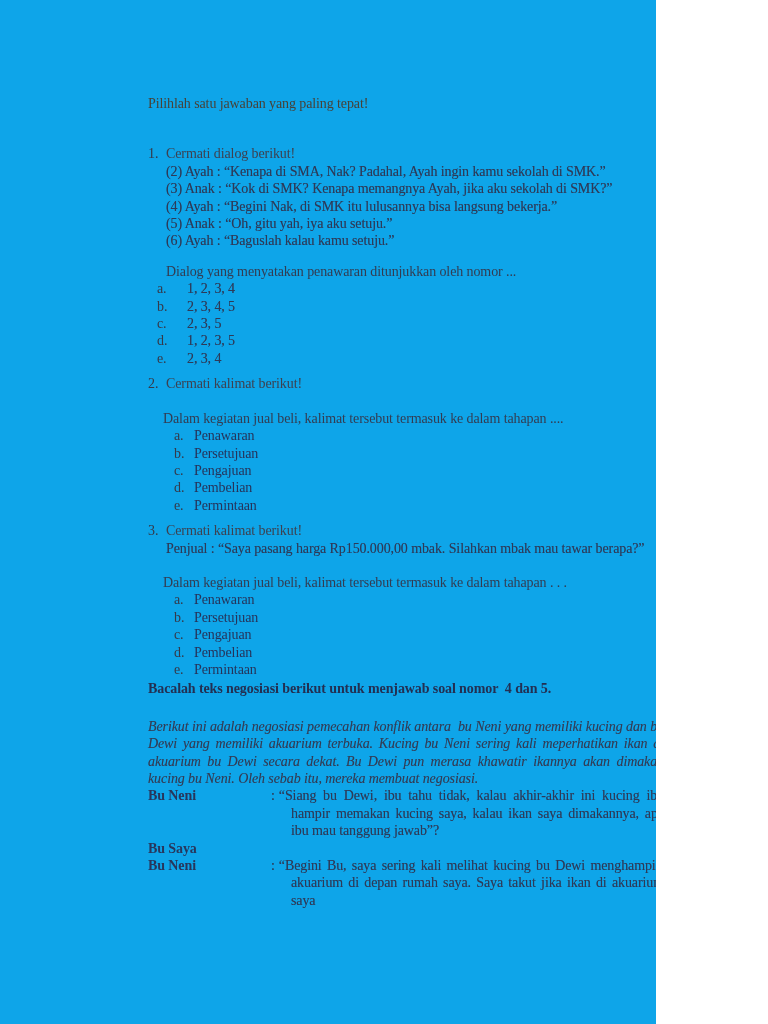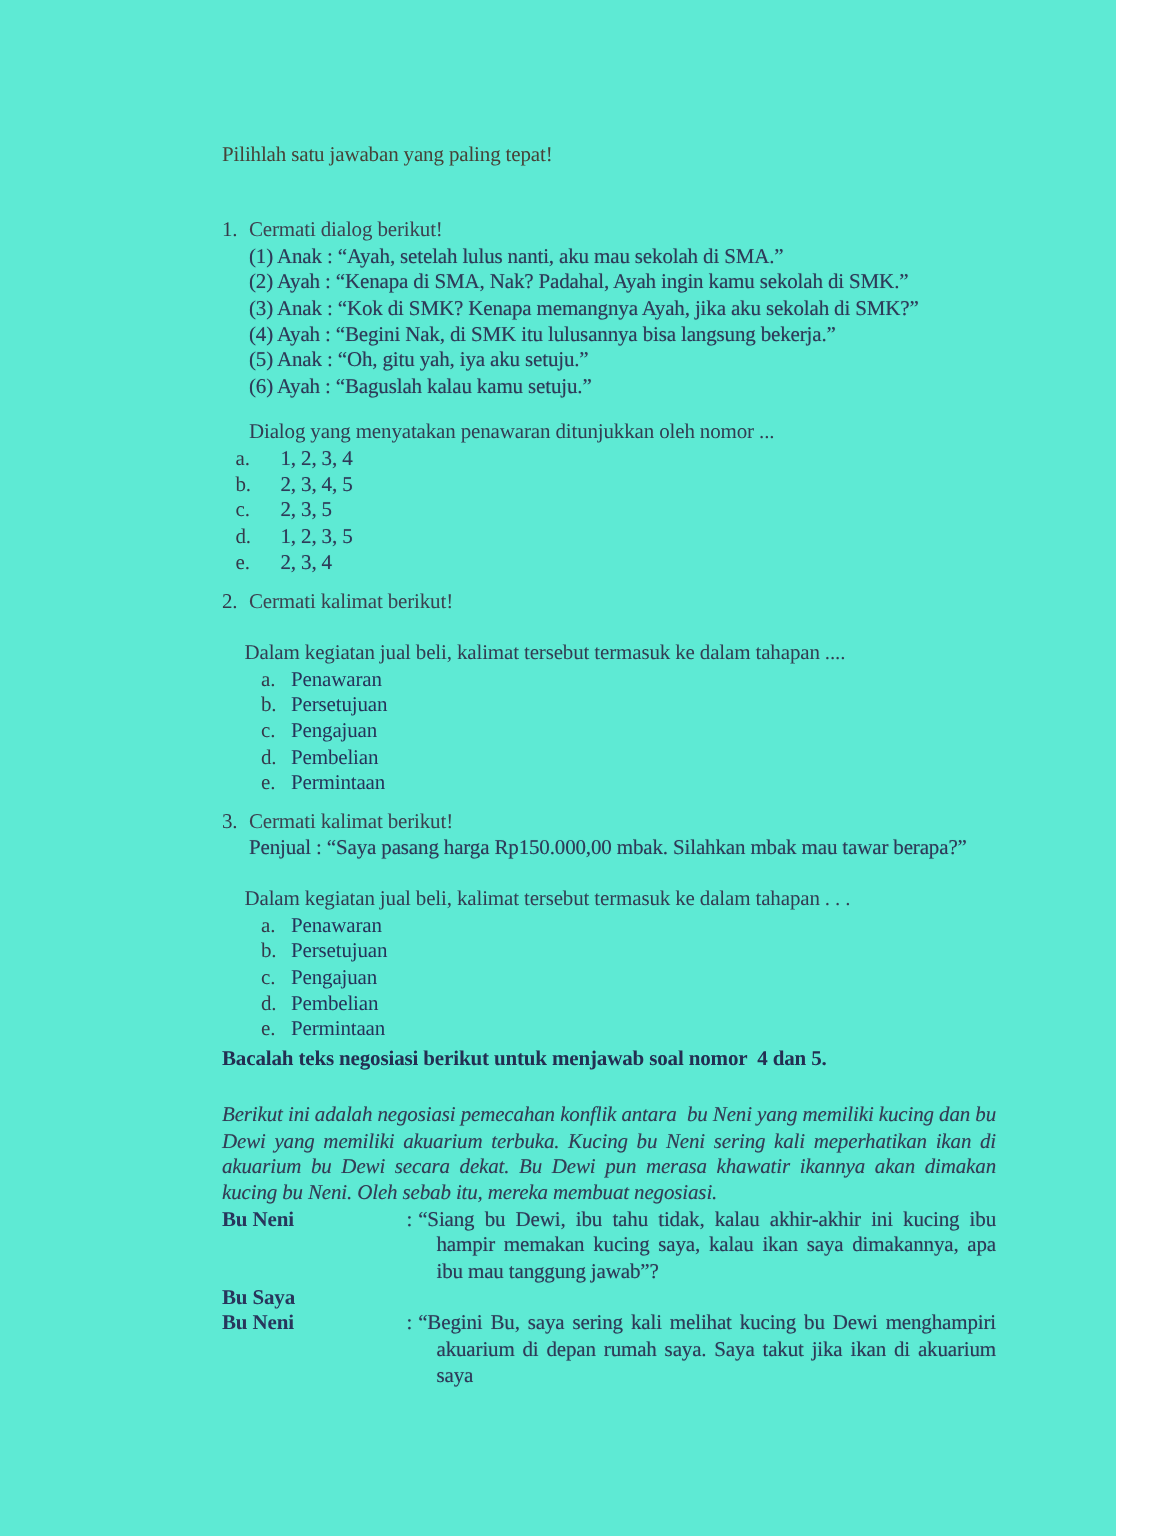--- a/index.html
+++ b/index.html
@@ -1,17 +1,17 @@
 <!DOCTYPE html>
 <html><head>
 <meta charset="utf-8">
 <style>
   html,body { margin:0; padding:0; background:#ffffff; }
   .page {
-    position:relative; width:744px; height:1024px; background:#5eead4; overflow:hidden;
+    position:relative; width:656px; height:1024px; background:#0ea5e9; overflow:hidden;
     font-family:"Liberation Serif","DejaVu Serif",serif;
     font-size:14px; line-height:17.4px; color:#3b4050; letter-spacing:-0.1px;
   }
   .col { position:absolute; left:148px; top:95px; width:516px; }
   p { margin:0; }
 
   .instruction { color:#474238; margin-bottom:33px; }
 
   .question { position:relative; }
   .qnum { position:absolute; left:0; top:0; color:#35394a; }
@@ -58,21 +58,20 @@
 
 <div class="page">
   <div class="col">
 
     <p class="instruction">Pilihlah satu jawaban yang paling tepat!</p>
 
     <section class="question">
       <span class="qnum">1.</span>
       <div class="qcontent">
         <p class="prompt">Cermati dialog berikut!</p>
-        <p class="dline">(1) Anak : “Ayah, setelah lulus nanti, aku mau sekolah di SMA.”</p>
         <p class="dline">(2) Ayah : “Kenapa di SMA, Nak? Padahal, Ayah ingin kamu sekolah di SMK.”</p>
         <p class="dline">(3) Anak : “Kok di SMK? Kenapa memangnya Ayah, jika aku sekolah di SMK?”</p>
         <p class="dline">(4) Ayah : “Begini Nak, di SMK itu lulusannya bisa langsung bekerja.”</p>
         <p class="dline">(5) Anak : “Oh, gitu yah, iya aku setuju.”</p>
         <p class="dline">(6) Ayah : “Baguslah kalau kamu setuju.”</p>
       </div>
       <p class="qtext">Dialog yang menyatakan penawaran ditunjukkan oleh nomor ...</p>
       <div class="opts1">
         <div class="opt">
           <span class="olet">a.</span>

